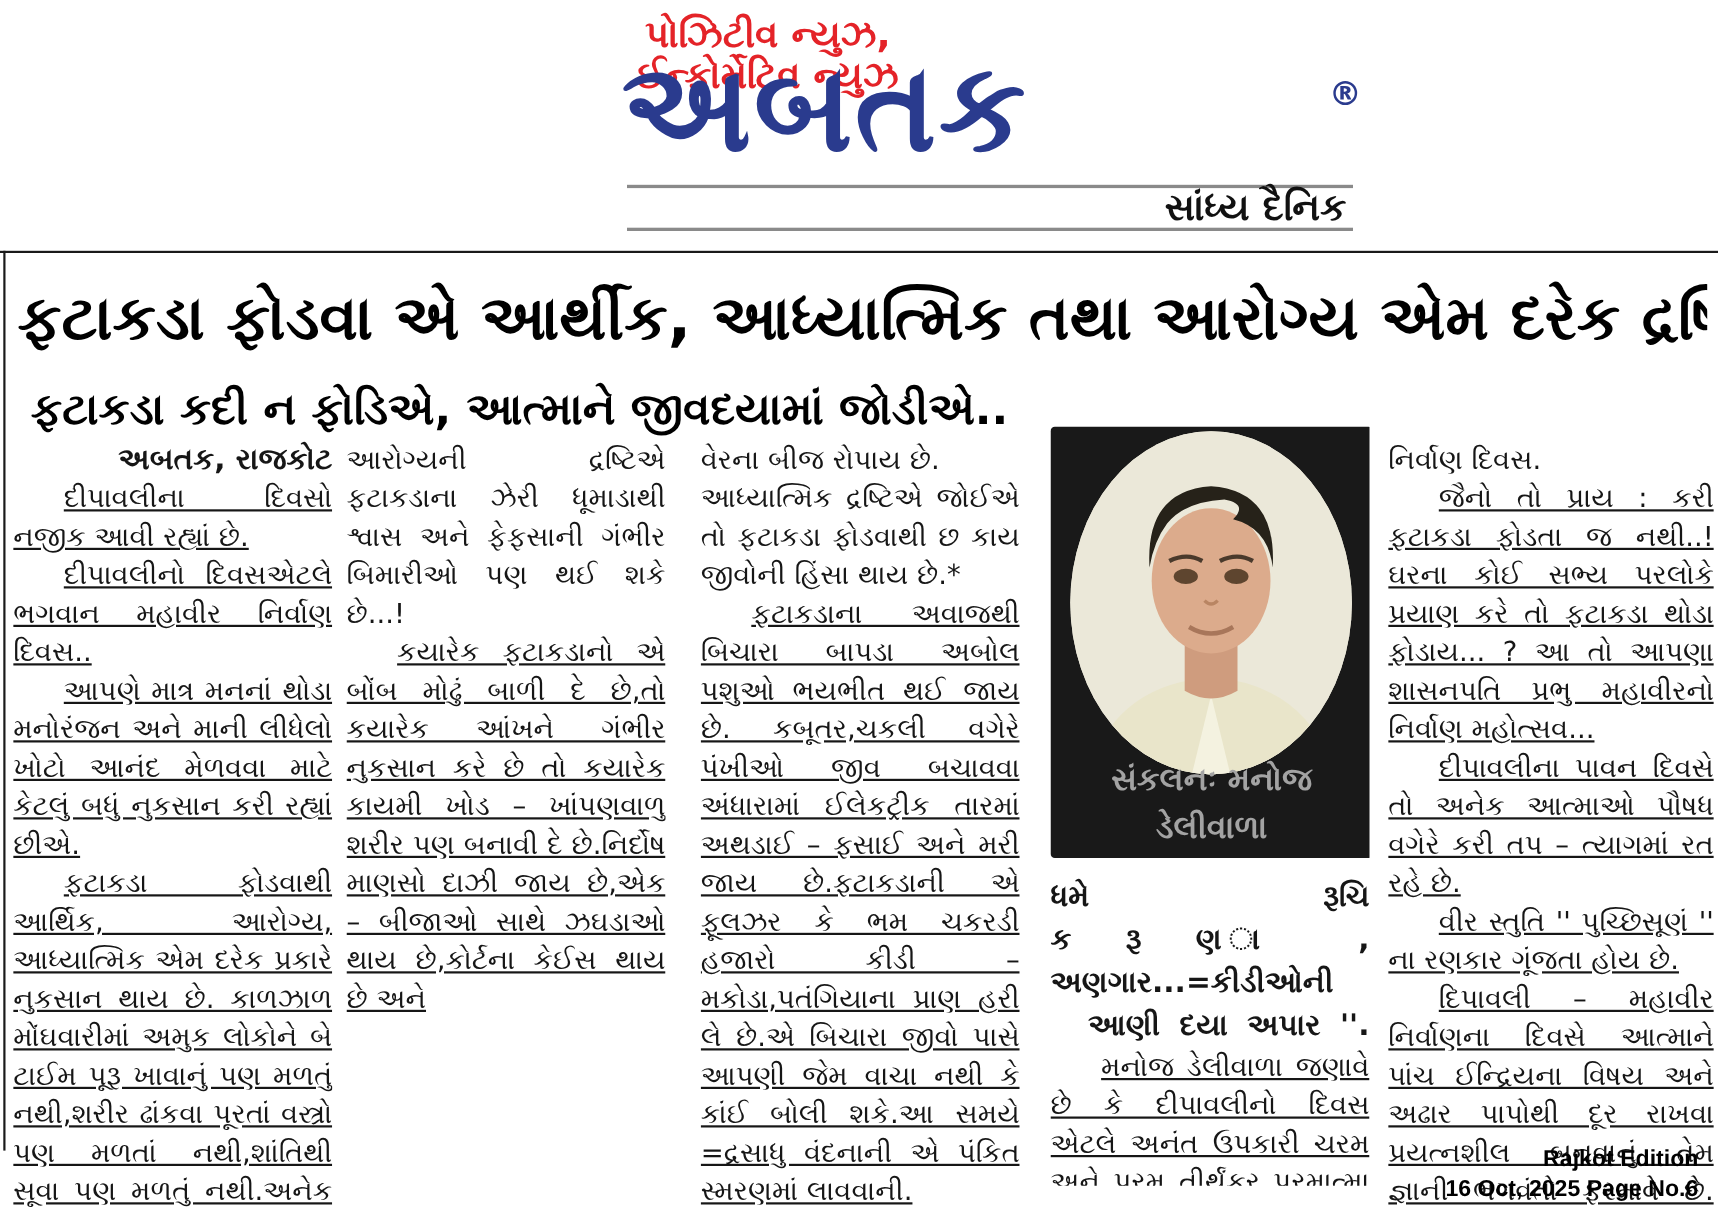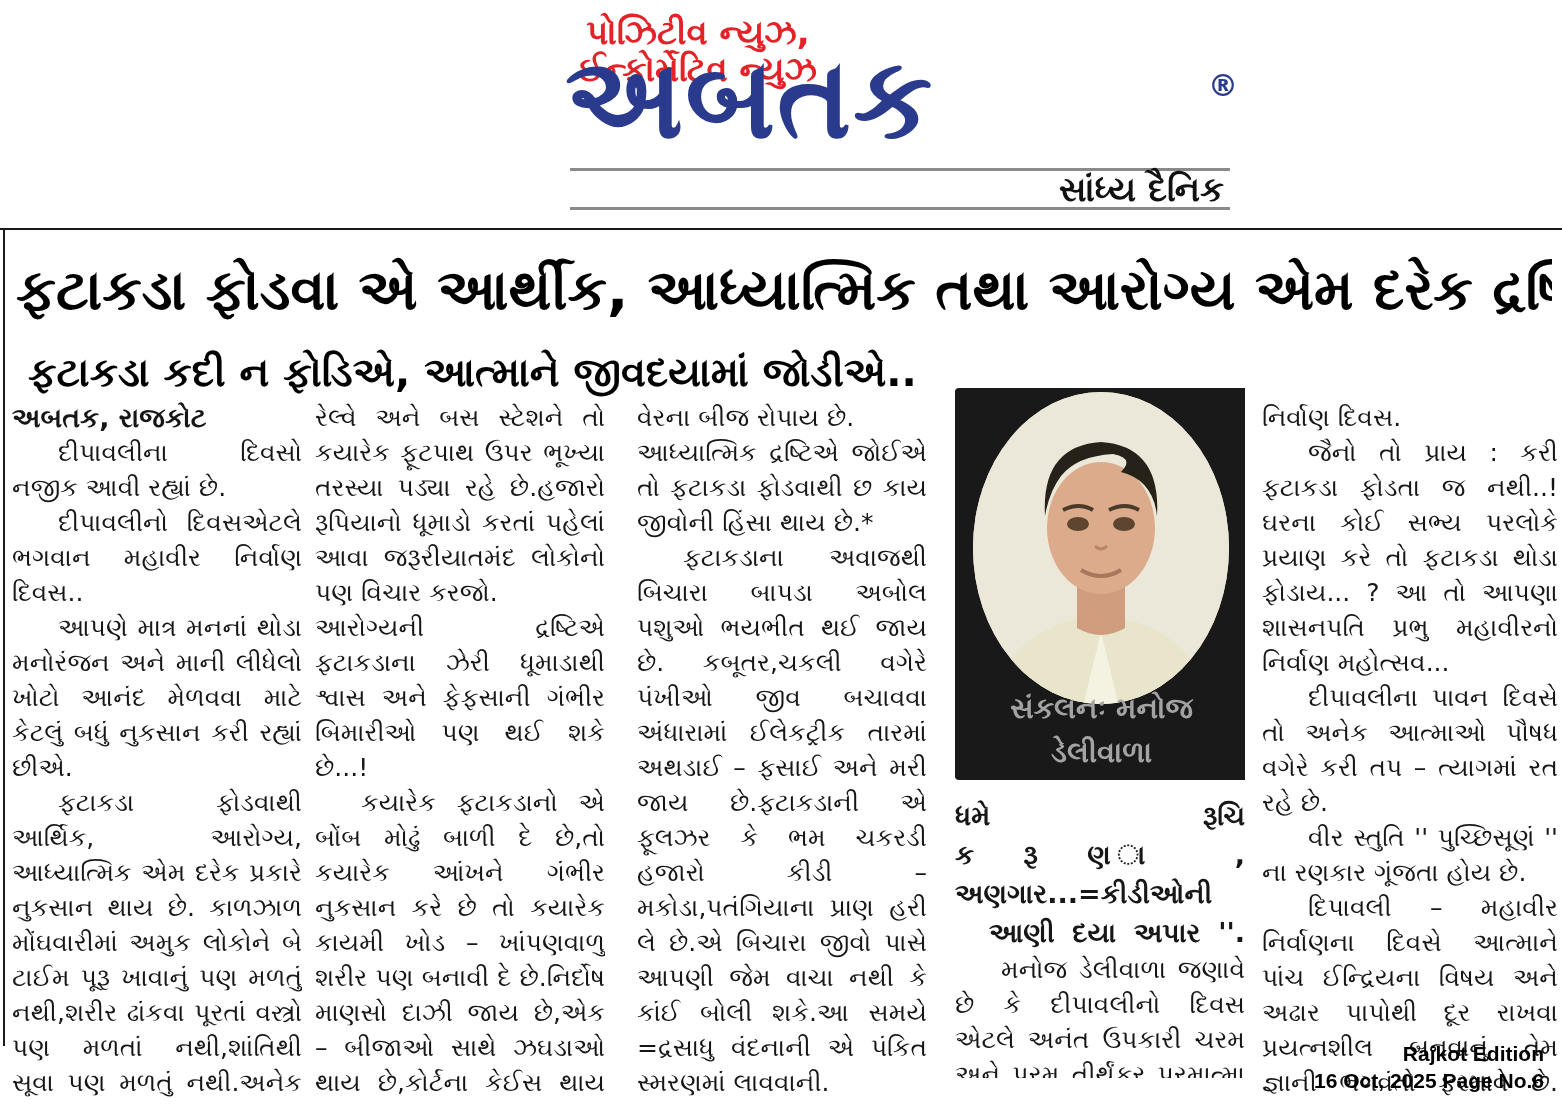--- a/index.html
+++ b/index.html
@@ -42,23 +42,23 @@
     white-space:nowrap; overflow:hidden;
   }
   
   .col{
     position:absolute; top:400px; width:290px; font-size:25px; line-height:35px;
     text-align:justify; color:#161616; overflow:hidden; height:700px;
   }
   #col1{left:12px;}  #col2{left:315px;}  #col3{left:637px;}
   #col4{left:955px; top:378px;}  #col5{left:1262px; width:296px;}
   .col p{margin:0;}
-  .col p.indent{text-indent:46px;}
+  .col p.indent{text-indent:46px;text-decoration:underline;}
   .dateline{
-    text-align:left; font-weight:bold; font-size:27px; margin:0 0 2px 0;
+    text-align:right; font-weight:bold; font-size:27px; margin:0 0 2px 0;
   }
   
   .photo-card{
     position:relative; width:293px; height:392px; background:#191919;
     border-radius:4px; margin-bottom:16px;
   }
   .photo-card svg{display:block; margin:10px auto 0 auto;}
   .photo-caption{
     position:absolute; left:0; right:0; bottom:6px; text-align:center;
     color:#a3a3a3; font-weight:bold; font-size:29px; line-height:44px;
@@ -95,21 +95,20 @@
 
   <div class="col" id="col1">
     <p class="dateline">અબતક, રાજકોટ</p>
     <p class="indent">દીપાવલીના દિવસો નજીક આવી રહ્યાં છે.</p>
     <p class="indent">દીપાવલીનો દિવસએટલે ભગવાન મહાવીર નિર્વાણ દિવસ..</p>
     <p class="indent">આપણે માત્ર મનનાં થોડા મનોરંજન અને માની લીધેલો ખોટો આનંદ મેળવવા માટે કેટલું બધું નુકસાન કરી રહ્યાં છીએ.</p>
     <p class="indent">ફટાકડા ફોડવાથી આર્થિક, આરોગ્ય, આધ્યાત્મિક એમ દરેક પ્રકારે નુકસાન થાય છે. કાળઝાળ મોંઘવારીમાં અમુક લોકોને બે ટાઈમ પૂરૂ ખાવાનું પણ મળતું નથી,શરીર ઢાંકવા પૂરતાં વસ્ત્રો પણ મળતાં નથી,શાંતિથી સૂવા પણ મળતું નથી.અનેક લોકો</p>
   </div>
 
   <div class="col" id="col2">
-    <p>રેલ્વે અને બસ સ્ટેશને તો કયારેક ફૂટપાથ ઉપર ભૂખ્યા તરસ્યા પડ્યા રહે છે.હજારો રૂપિયાનો ધૂમાડો કરતાં પહેલાં આવા જરૂરીયાતમંદ લોકોનો પણ વિચાર કરજો.</p>
     <p>આરોગ્યની દ્રષ્ટિએ ફટાકડાના ઝેરી ધૂમાડાથી શ્વાસ અને ફેફસાની ગંભીર બિમારીઓ પણ થઈ શકે છે...!</p>
     <p class="indent">કયારેક ફટાકડાનો એ બોંબ મોઢું બાળી દે છે,તો કયારેક આંખને ગંભીર નુકસાન કરે છે તો કયારેક કાયમી ખોડ – ખાંપણવાળુ શરીર પણ બનાવી દે છે.નિર્દોષ માણસો દાઝી જાય છે,એક – બીજાઓ સાથે ઝઘડાઓ થાય છે,કોર્ટના કેઈસ થાય છે અને</p>
   </div>
 
   <div class="col" id="col3">
     <p>વેરના બીજ રોપાય છે.</p>
     <p>આધ્યાત્મિક દ્રષ્ટિએ જોઈએ તો ફટાકડા ફોડવાથી છ કાય જીવોની હિંસા થાય છે.*</p>
     <p class="indent">ફટાકડાના અવાજથી બિચારા બાપડા અબોલ પશુઓ ભયભીત થઈ જાય છે. કબૂતર,ચકલી વગેરે પંખીઓ જીવ બચાવવા અંધારામાં ઈલેકટ્રીક તારમાં અથડાઈ – ફસાઈ અને મરી જાય છે.ફટાકડાની એ ફૂલઝર કે ભમ ચકરડી હજારો કીડી – મકોડા,પતંગિયાના પ્રાણ હરી લે છે.એ બિચારા જીવો પાસે આપણી જેમ વાચા નથી કે કાંઈ બોલી શકે.આ સમયે =દ્રસાધુ વંદનાની એ પંકિત સ્મરણમાં લાવવાની.</p>
 
   </div>

